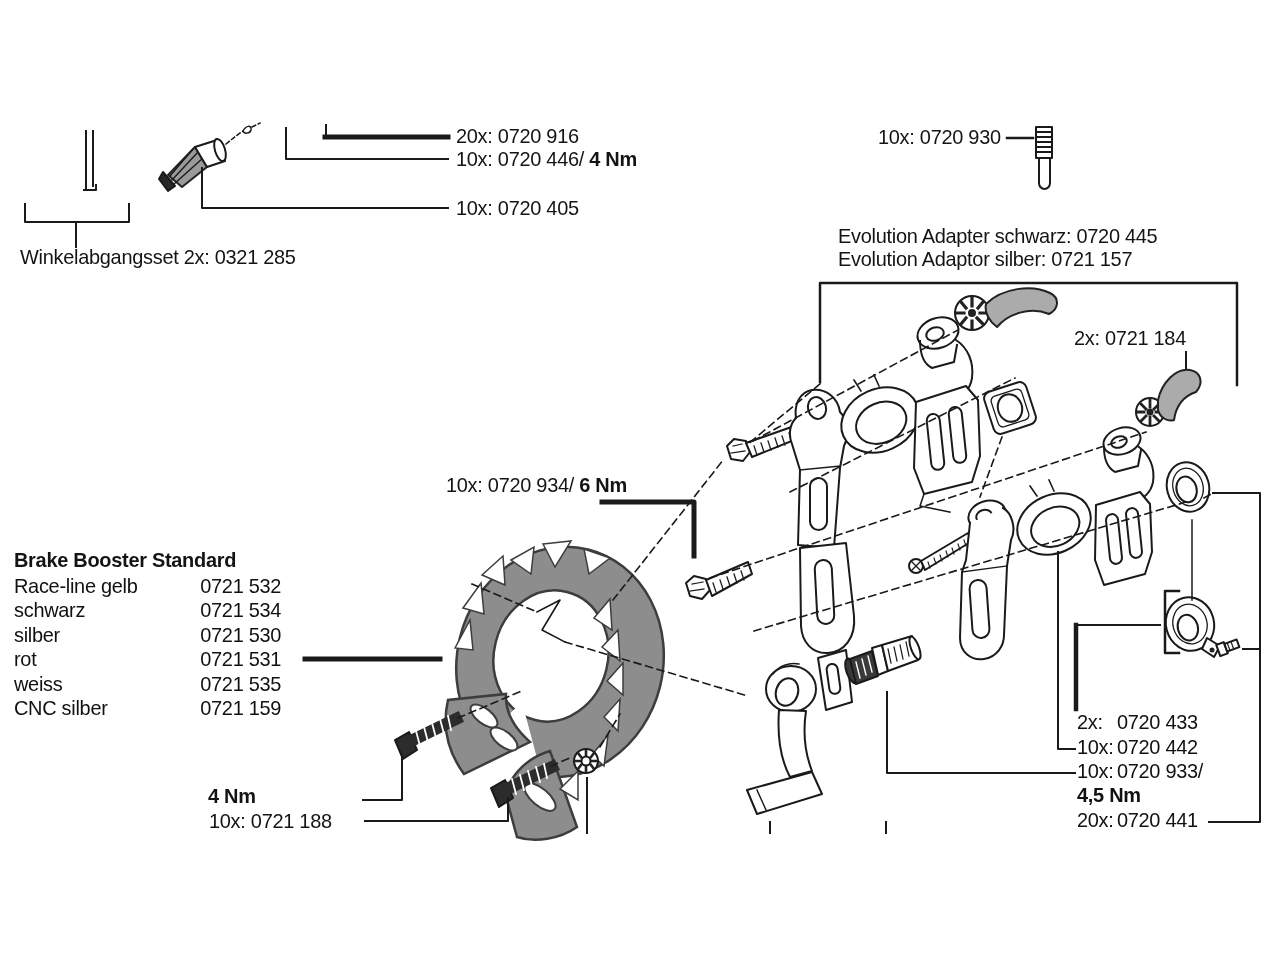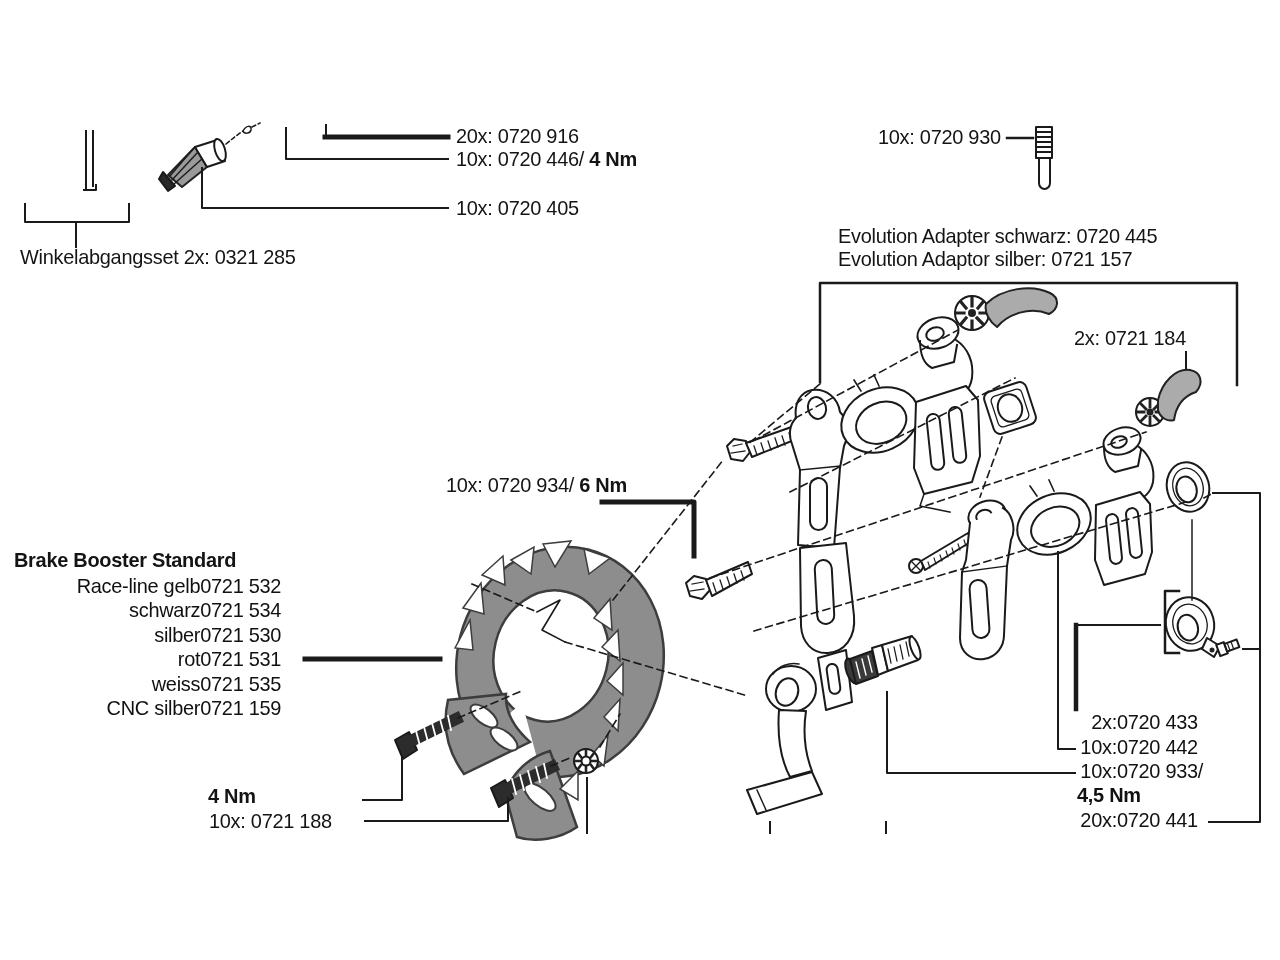--- a/index.html
+++ b/index.html
@@ -1,17 +1,17 @@
 <!DOCTYPE html>
 <html><head>
 <meta charset="utf-8">
 <style>
   html,body{margin:0;padding:0;background:#fff;}
   .stage{position:relative;width:1280px;height:960px;background:#ffffff;overflow:hidden;
-         font-family:"Liberation Sans",sans-serif;color:#111;text-align:right;}
+         font-family:"Liberation Sans",sans-serif;color:#111;}
   svg{position:absolute;left:0;top:0;}
   .lbl{position:absolute;font-size:21px;line-height:1.15;white-space:nowrap;
        letter-spacing:-0.3px;transform:scaleX(.95);transform-origin:0 0;color:#141414;}
   .b{font-weight:bold;}
   .tbl-row{position:absolute;font-size:21px;letter-spacing:-0.3px;white-space:nowrap;
            transform:scaleX(.95);transform-origin:0 0;}
   .tbl-row .nm{display:inline-block;width:196px;}
   .pr-row{position:absolute;font-size:21px;letter-spacing:-0.3px;white-space:nowrap;
           transform:scaleX(.95);transform-origin:0 0;}
   .pr-row .q{display:inline-block;min-width:42px;}

